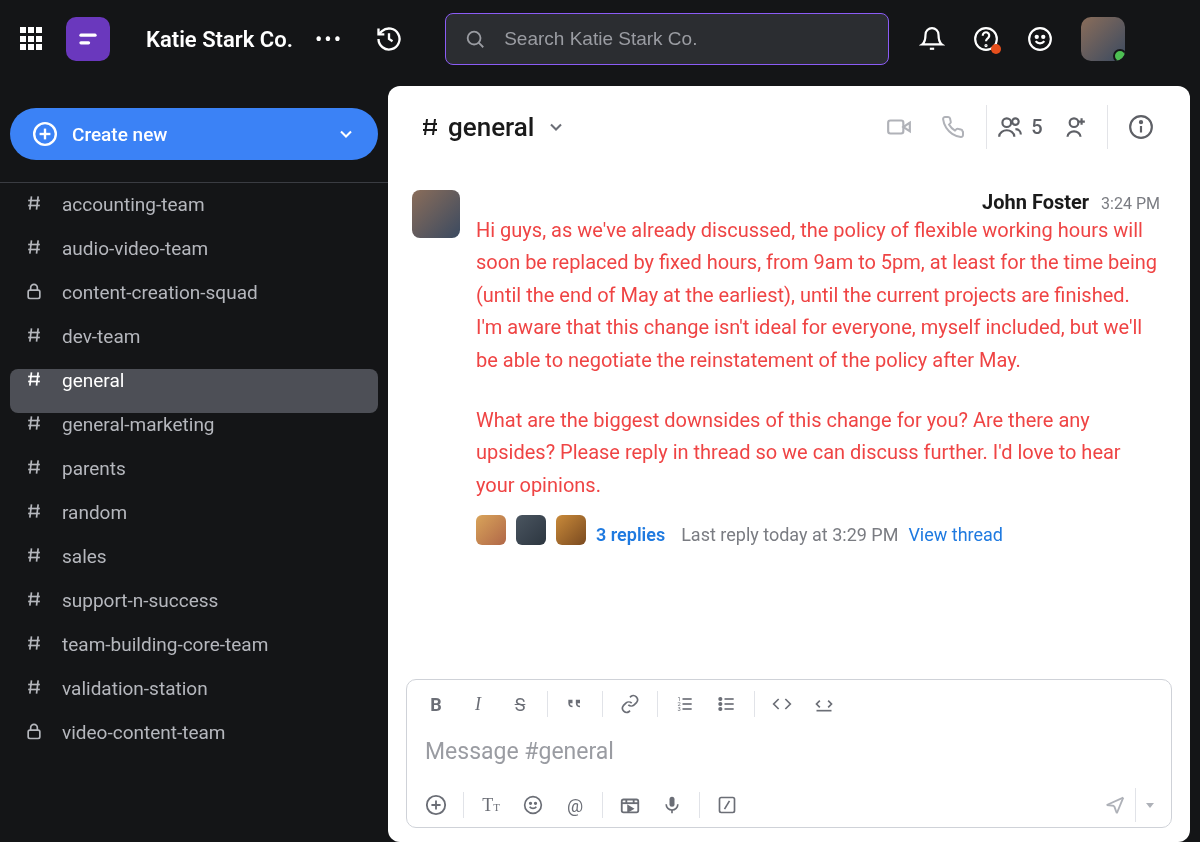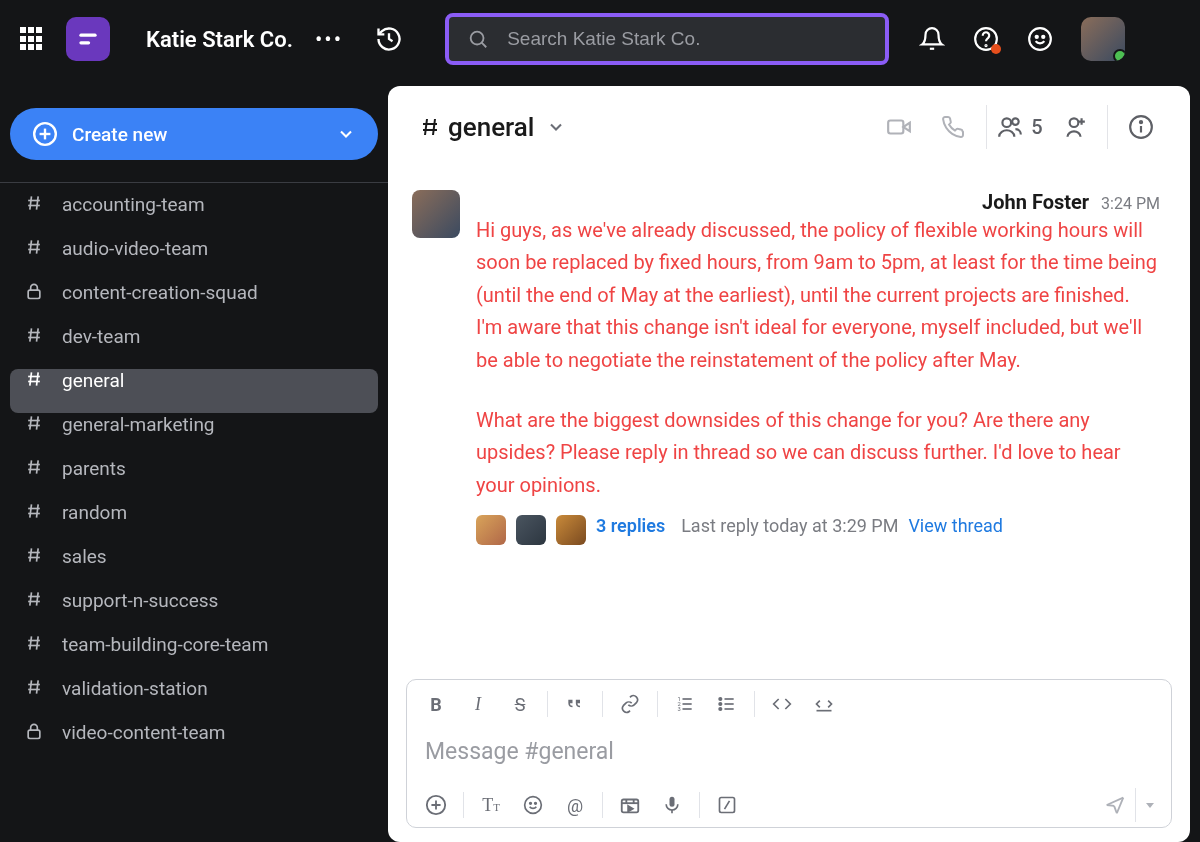--- a/index.html
+++ b/index.html
@@ -22,21 +22,21 @@
 .apps-grid-icon div { width:6px; height:6px; background:#fff; }
 .app-logo { width:44px; height:44px; background:#6a38bd; border-radius:10px; display:flex; align-items:center; justify-content:center; margin-left:14px; }
 .wsname { font-size:22px; font-weight:600; margin-left:28px; }
 .dots { margin-left:14px; font-size:22px; letter-spacing:2px; cursor:pointer; color:#fff; }
 .history-icon { margin-left:24px; cursor:pointer; }
 .searchbar {
   margin-left:34px;
   flex: 0 0 444px;
   height:52px;
   background:#2b2d31;
-  border:4px solid #8b5cf6;
+  border:1px solid #8b5cf6;
   border-radius:8px;
   display:flex;
   align-items:center;
   padding:0 18px;
   gap:18px;
 }
 .searchbar input {
   flex:1;
   background:transparent;
   border:none;
@@ -107,21 +107,21 @@
 
 .messages { flex:1; overflow:auto; padding:22px 30px 10px 24px; }
 .msg { display:flex; gap:16px; }
 .msg-avatar { width:48px; height:48px; border-radius:8px; background:linear-gradient(135deg,#8a6d5a,#3b4a60); flex:none; }
 .msg-body { flex:1; }
 .msg-head { display:flex; align-items:baseline; gap:12px;justify-content:flex-end; }
 .author { font-size:20px; font-weight:700; }
 .time { font-size:16px; color:#7a7c82; }
 .msg-text { font-size:20px; line-height:1.62; margin-top:0; color:#ef4444; }
 .msg-text p + p { margin-top:28px; }
-.thread-row { display:flex; align-items:flex-start; gap:10px; margin-top:14px; font-size:18px; }
+.thread-row { display:flex; align-items:flex-end; gap:10px; margin-top:14px; font-size:18px; }
 .thumb { width:30px; height:30px; border-radius:6px; }
 .thumb.a{background:linear-gradient(135deg,#d9a45a,#b06748);}
 .thumb.b{background:linear-gradient(135deg,#4a5560,#2c3640);}
 .thumb.c{background:linear-gradient(135deg,#c98a3a,#7a4a20);}
 .replies { color:#1f7ae0; font-weight:600; cursor:pointer; }
 .lastreply { color:#7a7c82;margin-left:6px; }
 .viewthread { color:#1f7ae0; cursor:pointer; }
 
 .composer {
   margin:8px 18px 14px 18px;

